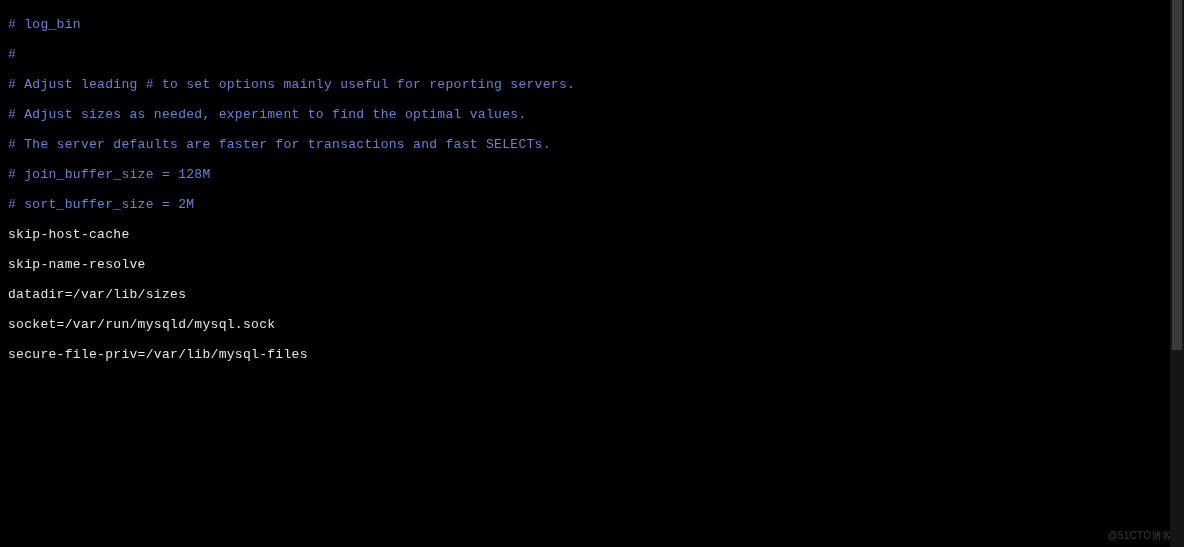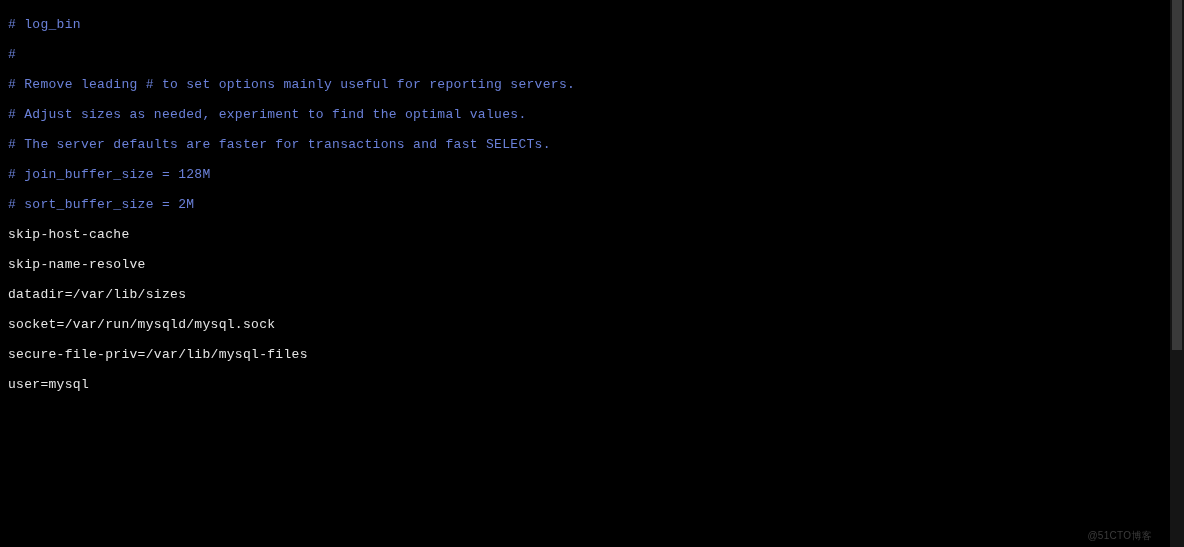--- a/index.html
+++ b/index.html
@@ -2,39 +2,38 @@
 <html><head>
 <meta charset="utf-8">
 <style>
   html,body{margin:0;padding:0;background:#000;width:1184px;height:547px;overflow:hidden;font-family:"Menlo","Consolas","Liberation Mono",monospace;font-size:13px;line-height:15px;letter-spacing:.3px}
   .terminal{position:absolute;top:0;left:0;right:14px;bottom:0;background:#000;padding:2px 0 0 8px;box-sizing:border-box;color:#e6e6e6;white-space:pre}
   .line{display:block}
   .comment{color:#6a80d8}
   @keyframes blink{50%{opacity:0}}
   .scrollbar{position:absolute;top:0;right:0;width:14px;height:100%;background:#151515}
   .thumb{position:absolute;left:2px;right:2px;top:0px;height:350px;border-radius:0;background:#3a3a3a}
-  .watermark{position:absolute;right:32px;bottom:4px;font-size:10px;color:#3c3c3c;font-family:sans-serif}
+  .watermark{position:absolute;right:12px;bottom:4px;font-size:10px;color:#3c3c3c;font-family:sans-serif}
 </style>
 </head>
 <body>
 
 <div class="terminal">
 <span class="line comment"># log_bin</span>
 <span class="line comment">#</span>
-<span class="line comment"># Remove leading # to set options mainly useful for reporting servers.</span>
+<span class="line comment"># Adjust leading # to set options mainly useful for reporting servers.</span>
 <span class="line comment"># Adjust sizes as needed, experiment to find the optimal values.</span>
 <span class="line comment"># The server defaults are faster for transactions and fast SELECTs.</span>
 <span class="line comment"># join_buffer_size = 128M</span>
 <span class="line comment"># sort_buffer_size = 2M</span>
 <span class="line">skip-host-cache</span>
 <span class="line">skip-name-resolve</span>
 <span class="line">datadir=/var/lib/sizes</span>
 <span class="line">socket=/var/run/mysqld/mysql.sock</span>
 <span class="line">secure-file-priv=/var/lib/mysql-files</span>
-<span class="line">user=mysql</span>
 <span class="line"> </span>
 <span class="line"> </span>
 
 
 
 
 
 
 
 

